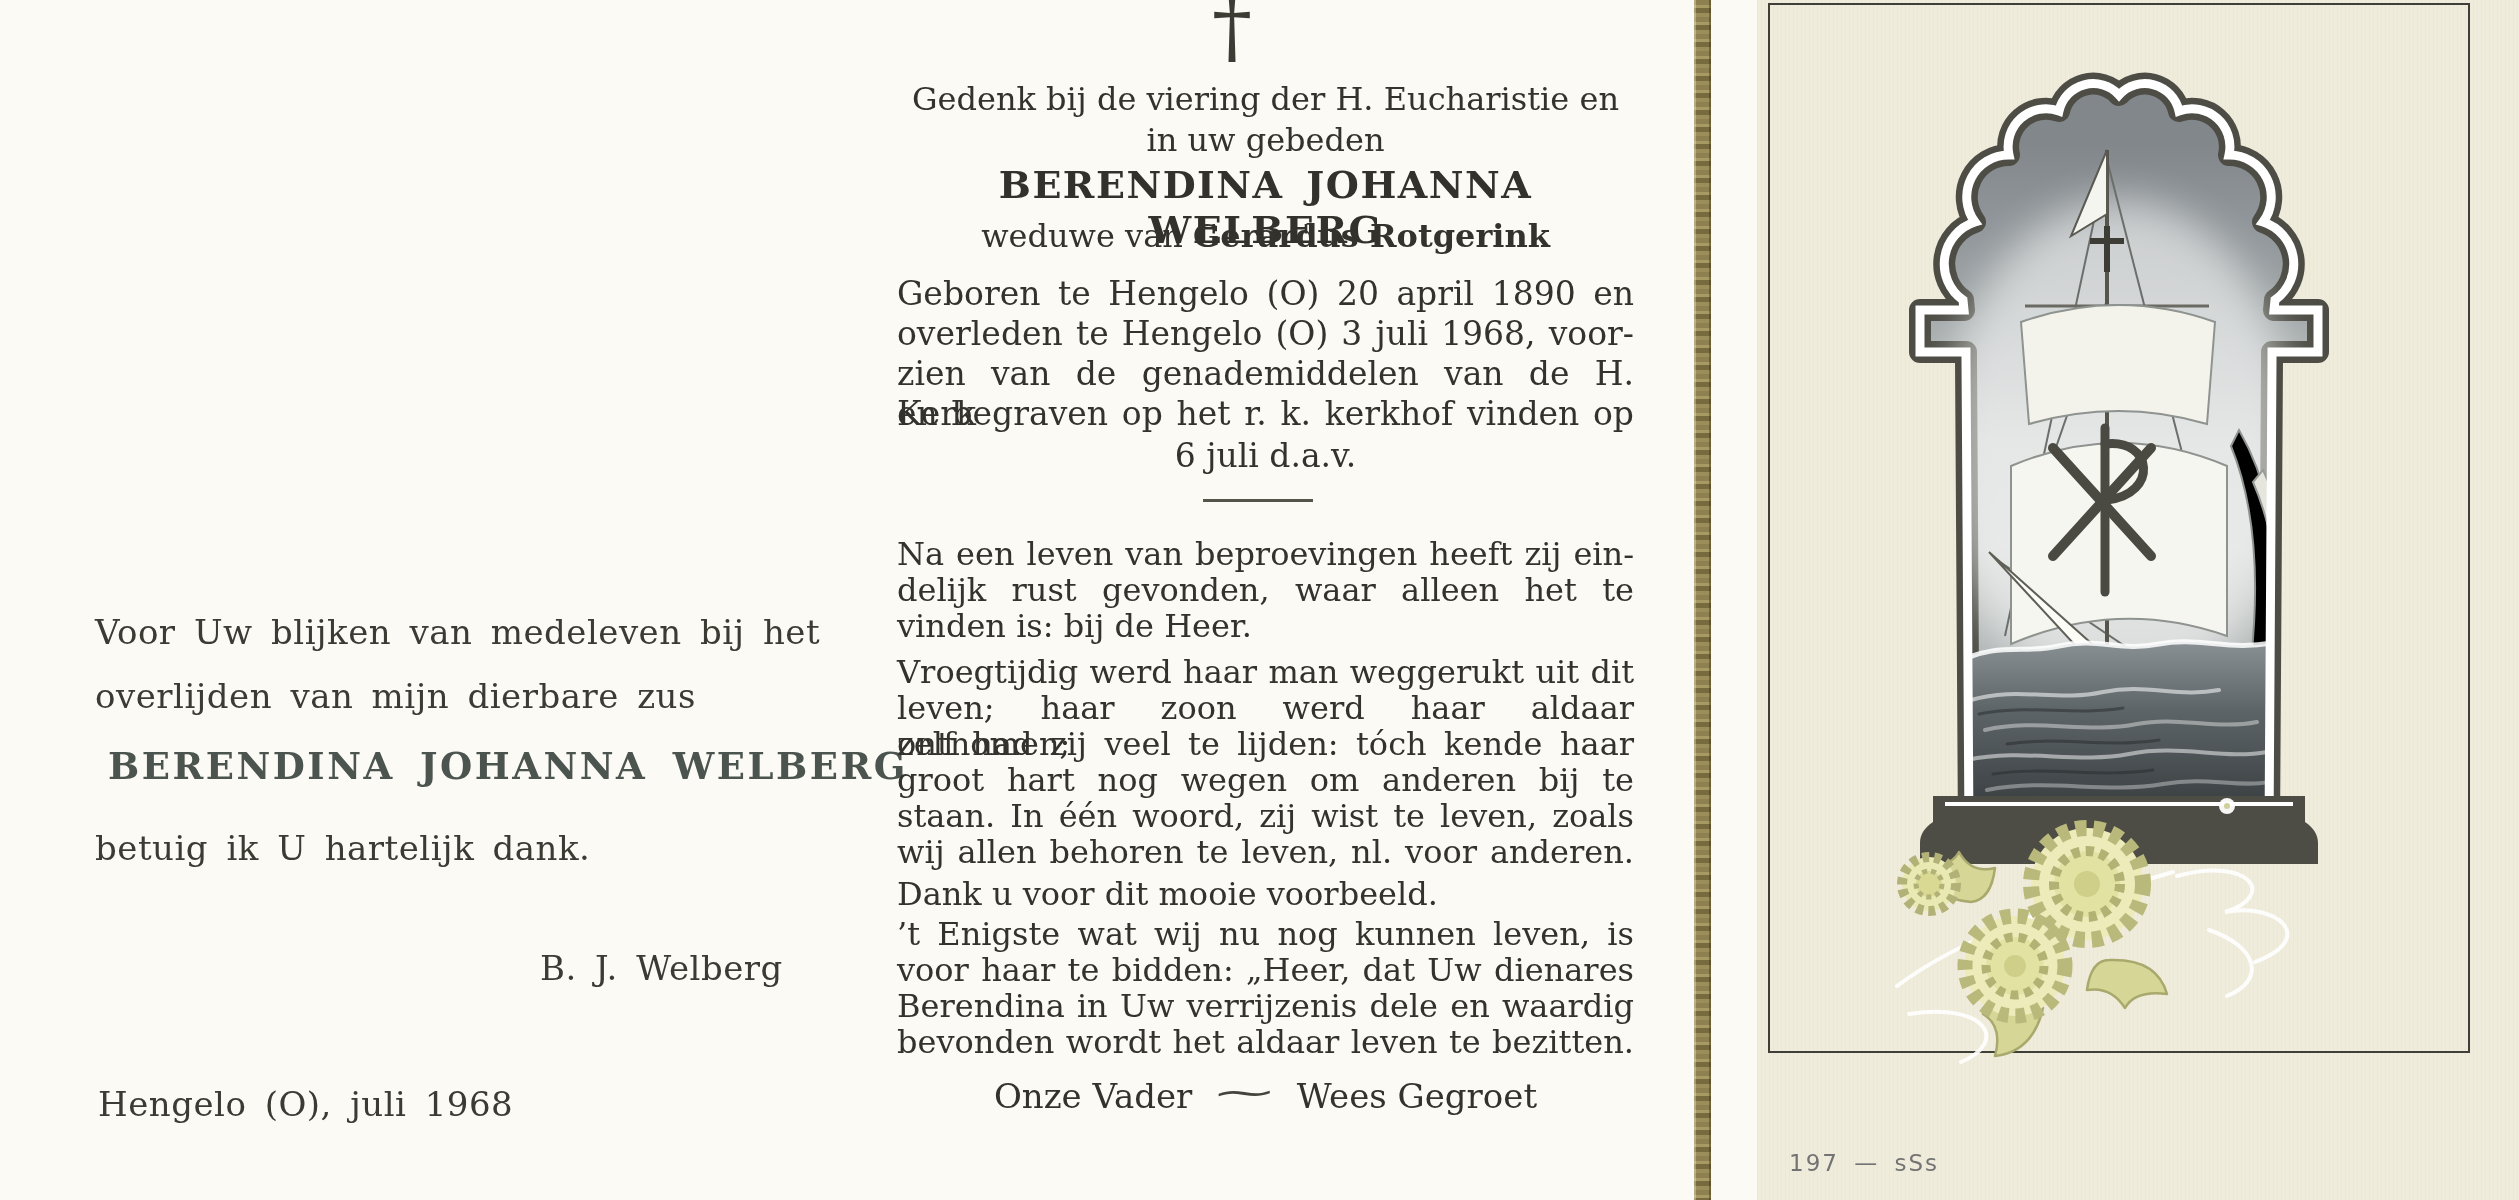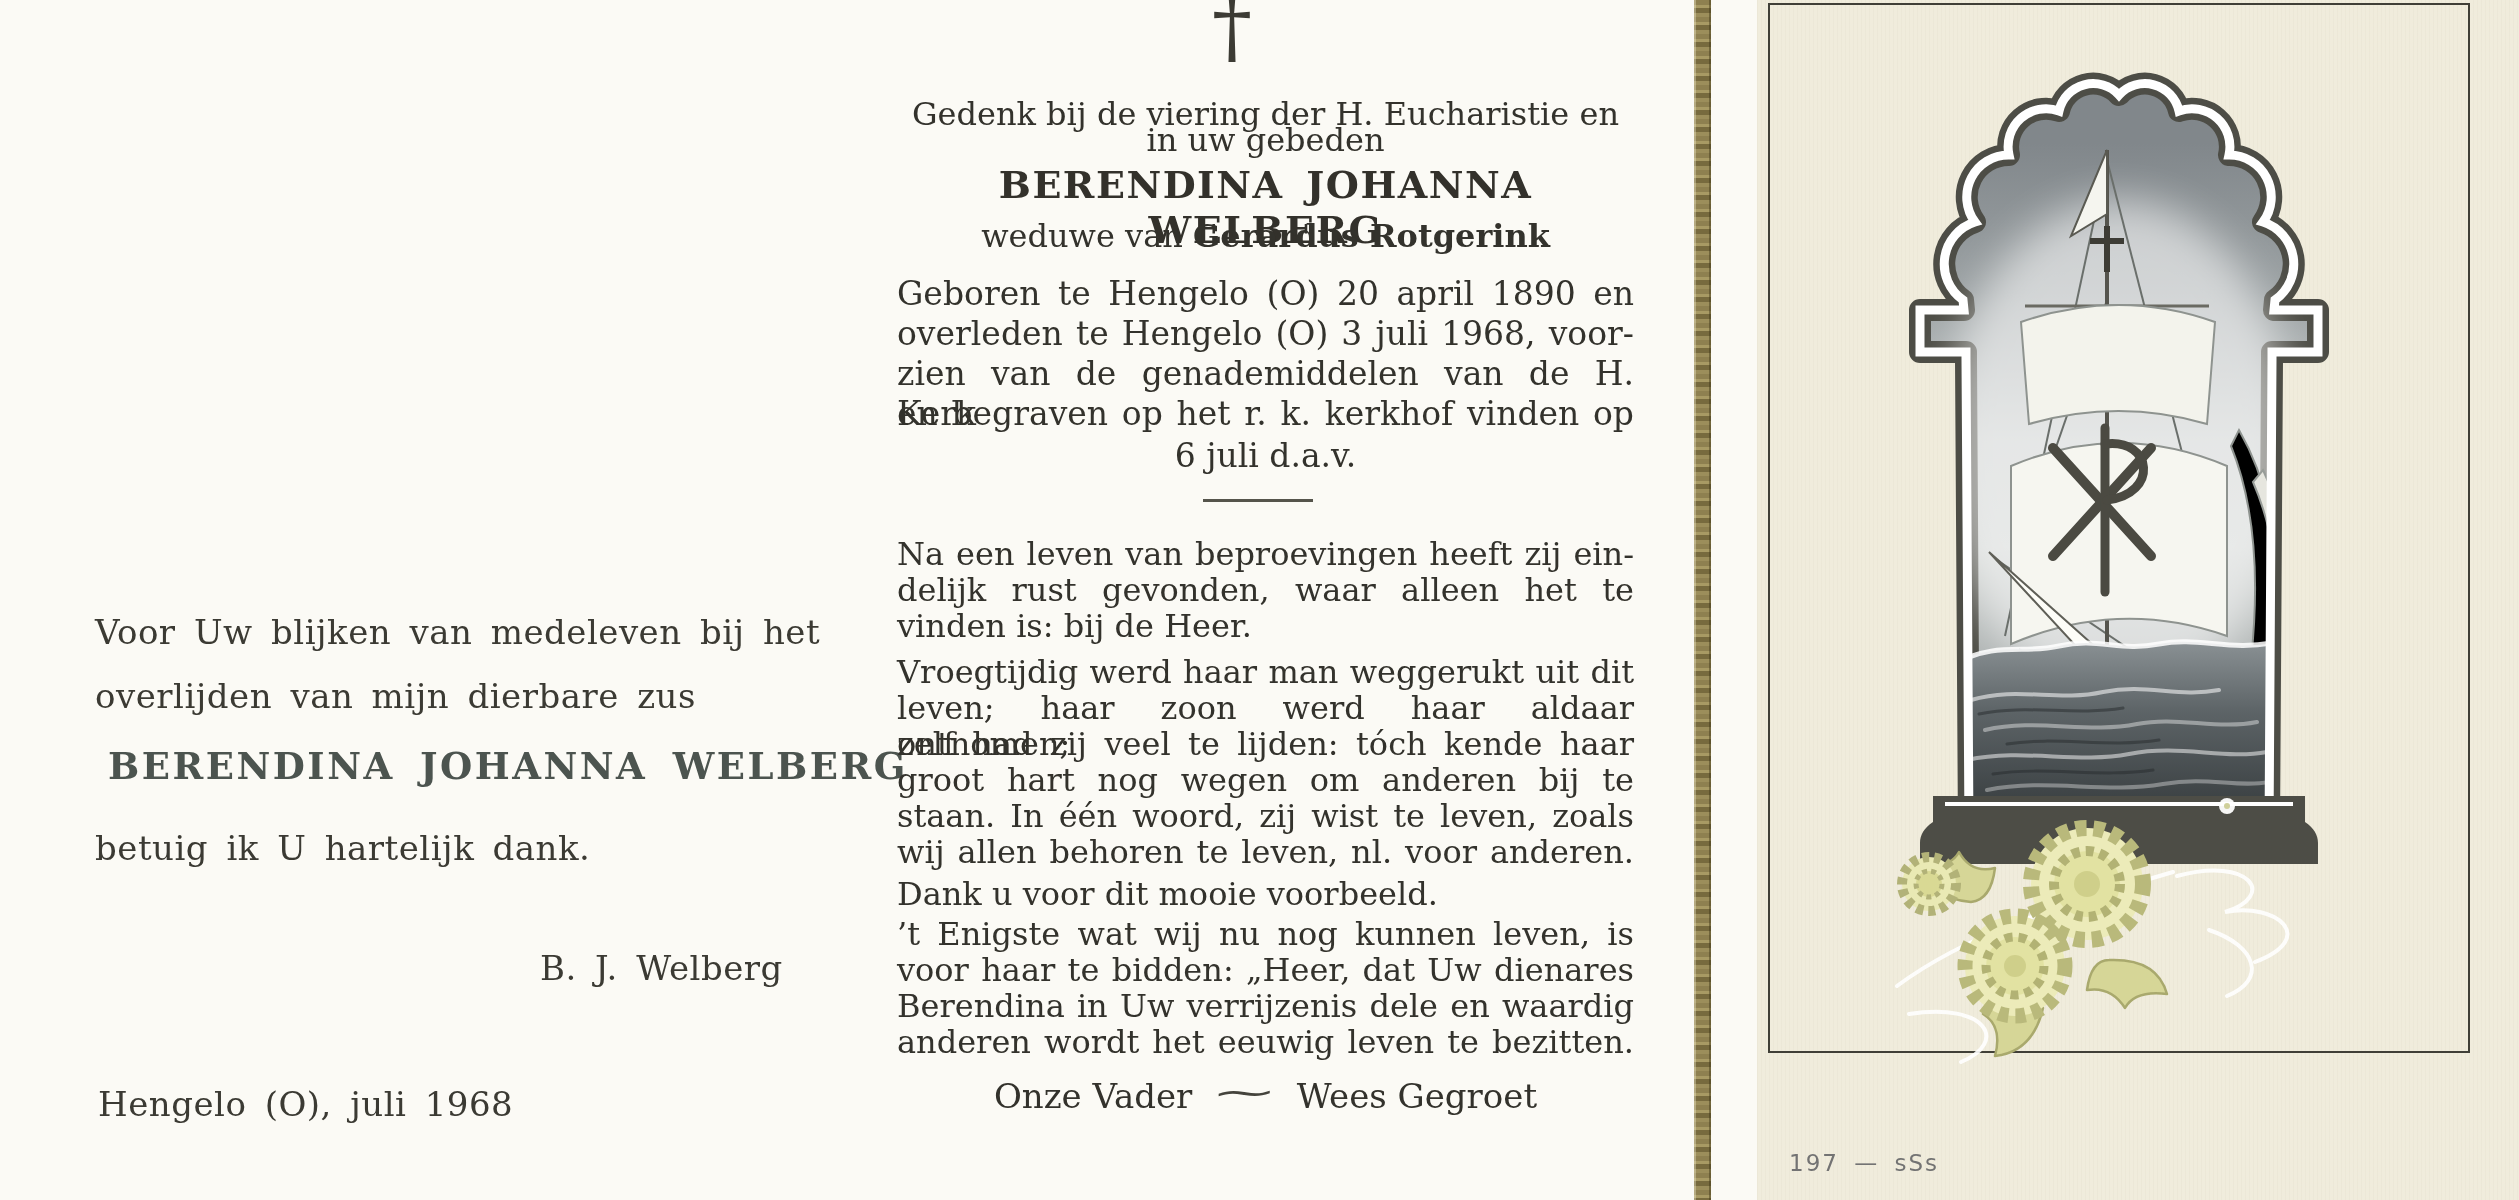--- a/index.html
+++ b/index.html
@@ -62,21 +62,21 @@
 
   <div class="lp" style="left:95px;top:612px">Voor Uw blijken van medeleven bij het</div>
   <div class="lp" style="left:95px;top:676px">overlijden van mijn dierbare zus</div>
   <div class="lp-name" style="left:108px;top:744px">BERENDINA JOHANNA WELBERG</div>
   <div class="lp" style="left:95px;top:828px">betuig ik U hartelijk dank.</div>
   <div class="lp" style="left:540px;top:948px">B. J. Welberg</div>
   <div class="lp" style="left:98px;top:1084px">Hengelo (O), juli 1968</div>
 
   <div class="cross-glyph">†</div>
 
-  <div class="col cline m32" style="top:96px">Gedenk bij de viering der H. Eucharistie en</div>
+  <div class="col cline m32" style="top:81px">Gedenk bij de viering der H. Eucharistie en</div>
   <div class="col cline m32" style="top:122px">in uw gebeden</div>
 
   <div class="col cline prayer-name" style="top:162px">BERENDINA JOHANNA WELBERG</div>
 
   <div class="col cline m32 widow" style="top:218px">
     <span>weduwe van</span>
     <span> </span>
     <b>Gerardus Rotgerink</b>
   </div>
 
@@ -97,21 +97,21 @@
   <div class="col jline m32" style="top:726px">zelf had zij veel te lijden: tóch kende haar</div>
   <div class="col jline m32" style="top:762px">groot hart nog wegen om anderen bij te</div>
   <div class="col jline m32" style="top:798px">staan. In één woord, zij wist te leven, zoals</div>
   <div class="col jline m32" style="top:834px">wij allen behoren te leven, nl. voor anderen.</div>
 
   <div class="col lline m32" style="top:876px">Dank u voor dit mooie voorbeeld.</div>
 
   <div class="col jline m32" style="top:916px">’t Enigste wat wij nu nog kunnen leven, is</div>
   <div class="col jline m32" style="top:952px">voor haar te bidden: „Heer, dat Uw dienares</div>
   <div class="col jline m32" style="top:988px">Berendina in Uw verrijzenis dele en waardig</div>
-  <div class="col jline m32" style="top:1024px">anderen wordt het eeuwig leven te bezitten.</div>
+  <div class="col jline m32" style="top:1024px">bevonden wordt het aldaar leven te bezitten.</div>
 
   <div class="col cline closing" style="top:1076px">
     <span>Onze Vader</span><span class="sep">~</span><span>Wees Gegroet</span>
   </div>
 
   <div class="gold-edge"></div>
 
   <div class="holy-page"></div>
   <div class="holy-border"></div>
 

